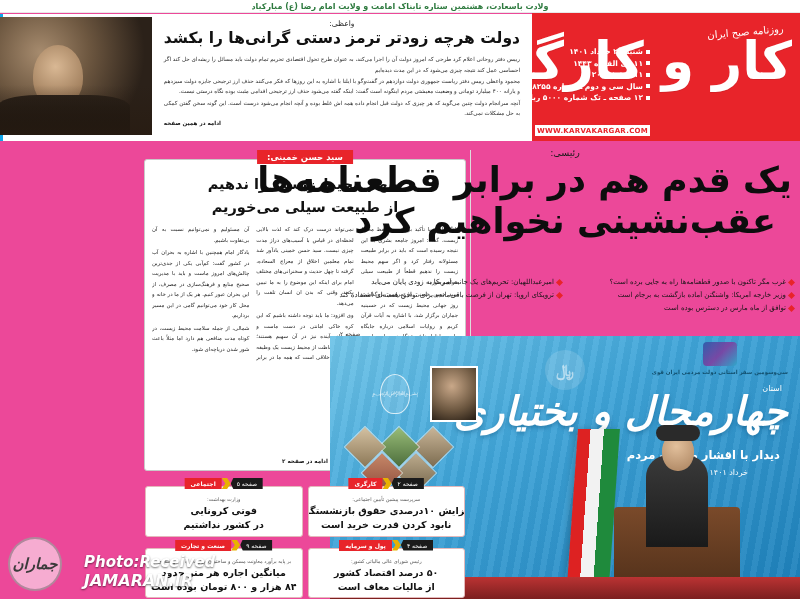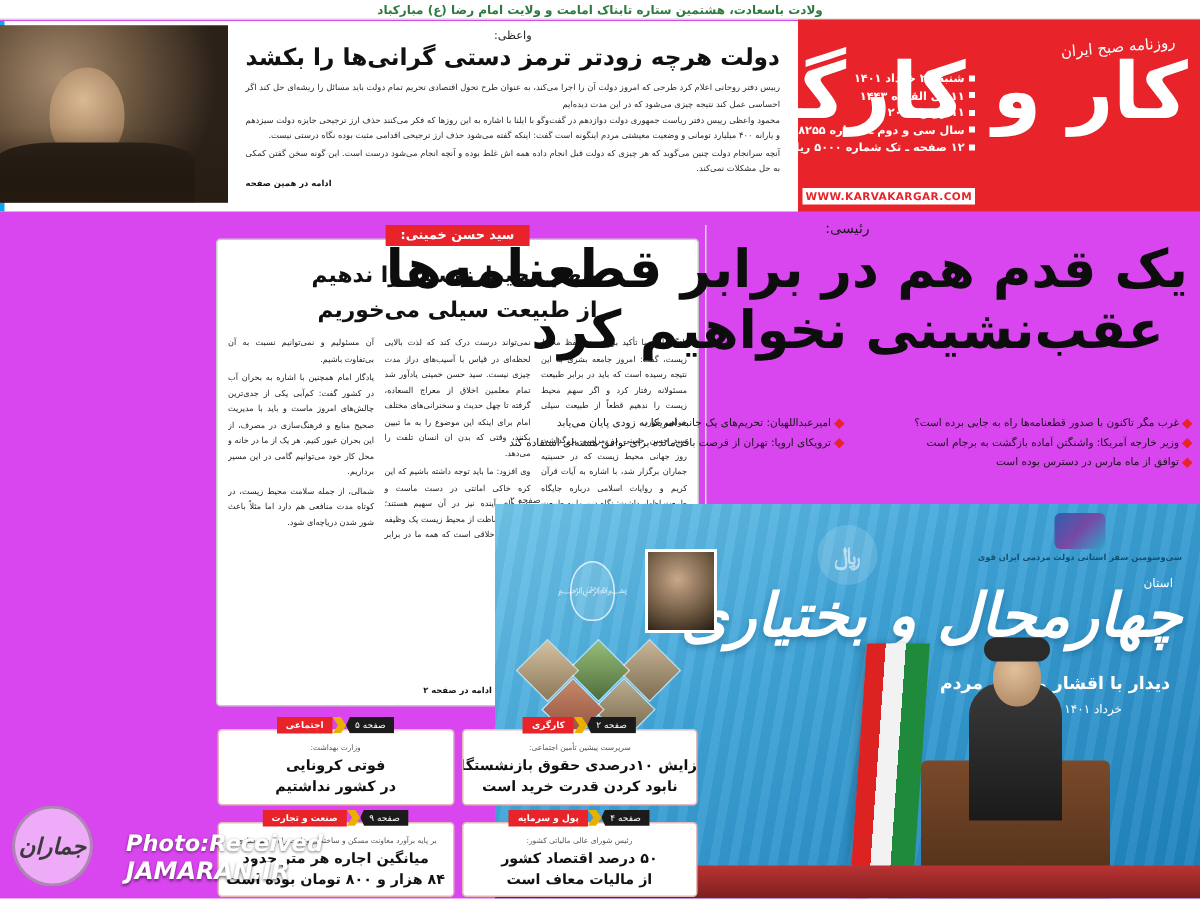--- a/index.html
+++ b/index.html
@@ -5,21 +5,21 @@
   * { box-sizing: border-box; margin: 0; padding: 0; }
   html, body {
     width: 800px; height: 599px;
     overflow: hidden;
     background: #ffffff;
     font-family: "DejaVu Sans", "Liberation Sans", sans-serif;
   }
   .page {
     position: relative;
     width: 800px; height: 599px;
-    background: #d946ef;
+    background: #ec4899;
     direction: rtl;
   }
 
   
   .top-banner {
     position: absolute; top: 0; right: 0;
     width: 800px; height: 13px;
     background: #ffffff;
     border-bottom: 1px solid #e8e8e8;
     display: flex; align-items: center; justify-content: center;

